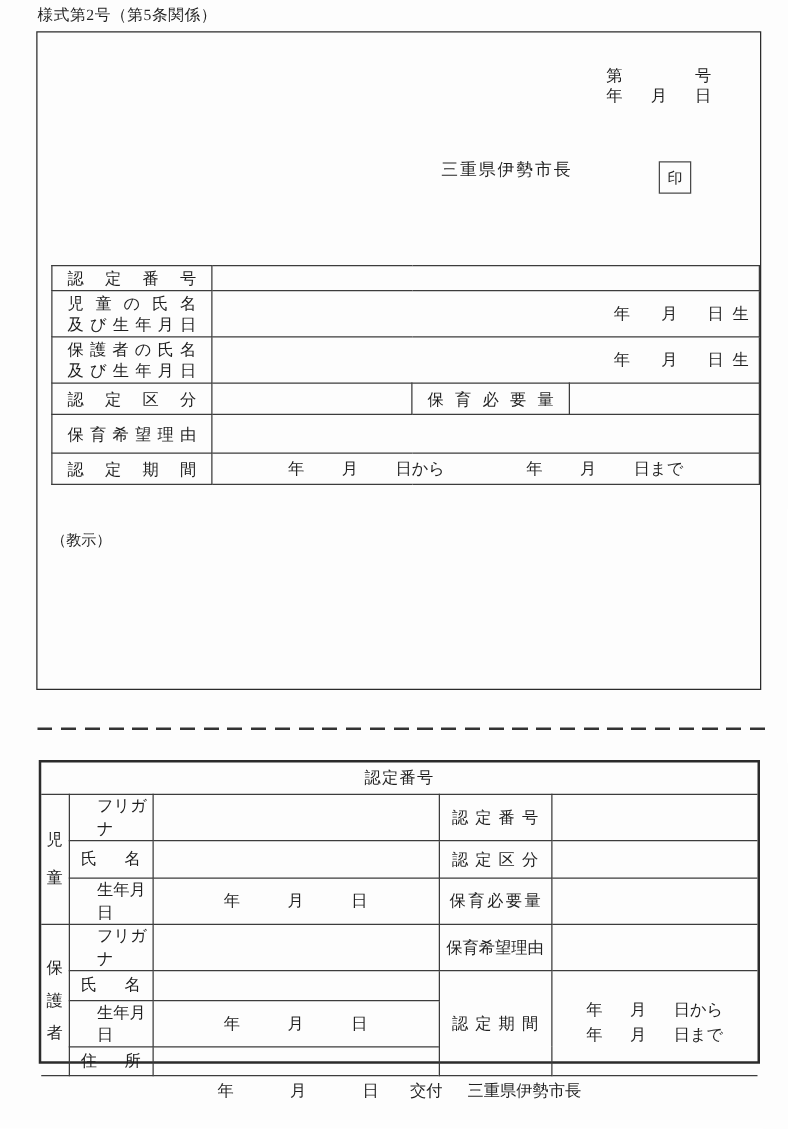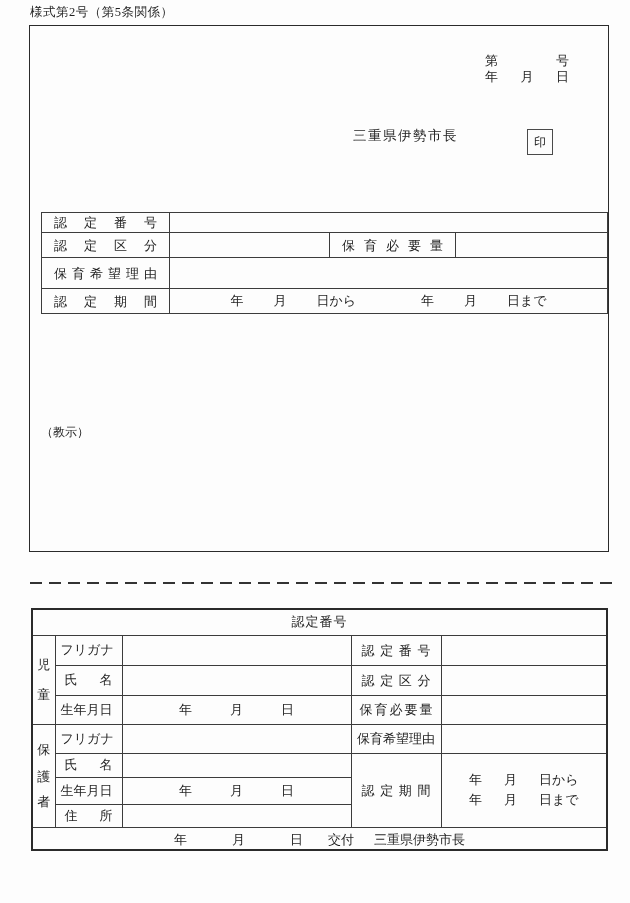--- a/index.html
+++ b/index.html
@@ -30,21 +30,21 @@
   .kyoji { left:11px; top:398px; font-size:12px; }
 
   
   table { border-collapse:collapse; table-layout:fixed; }
   td { border:1px solid #3c3c3c; font-size:13px; vertical-align:middle; overflow:hidden;font-family:Liberation Serif, serif; }
   .t1 { left:11px; top:186px; width:566px; }
   .t1 { border:1px solid #3c3c3c; }
   .jline { text-align:justify; text-align-last:justify; padding:0 12px; line-height:17px; }
   .jline-narrow { text-align:justify; text-align-last:justify; padding:0 10px; line-height:15px; }
   .pair { display:flex; justify-content:space-between; padding:0 9px; }
-  .plain-label { padding-left:5px; }
+  .plain-label { padding-left:22px; }
   .ymd-right { display:flex; justify-content:flex-end; align-items:center; padding-right:8px; }
   .ymd-right .g25 { margin-left:25px; } .ymd-right .g24 { margin-left:24px; } .ymd-right .g7 { margin-left:7px; }
   .period-line1 { display:flex; justify-content:center; align-items:center; }
   .period-line1 span { white-space:nowrap; }
   .empty-cell { }
 
   
   .dash-line {
     left:30px; top:582px; width:583px; height:2px;
     background:repeating-linear-gradient(90deg,#333 0 12px,transparent 12px 19px);
@@ -101,20 +101,48 @@
           <col style="width:126px">
           <col style="width:152px">
         </colgroup>
       <tbody>
           <tr style="height:20px">
         <td>
               <div class="jline">認定番号</div>
             </td>
         <td colspan="3" class="empty-cell"></td>
       </tr>
+      <tr style="height:37px">
+        <td>
+          <div class="jline">児童の氏名</div>
+          <div class="jline">及び生年月日</div>
+        </td>
+        <td colspan="3">
+          <div class="ymd-right">
+            <span>年</span>
+            <span class="g25">月</span>
+            <span class="g24">日</span>
+            <span class="g7">生</span>
+          </div>
+        </td>
+      </tr>
+      <tr style="height:37px">
+        <td>
+          <div class="jline">保護者の氏名</div>
+          <div class="jline">及び生年月日</div>
+        </td>
+        <td colspan="3">
+          <div class="ymd-right">
+            <span>年</span>
+            <span class="g25">月</span>
+            <span class="g24">日</span>
+            <span class="g7">生</span>
+          </div>
+        </td>
+      </tr>
       <tr style="height:25px">
         <td>
               <div class="jline">認定区分</div>
             </td>
         <td class="empty-cell"></td>
         <td>
               <div class="jline">保育必要量</div>
             </td>
         <td class="empty-cell"></td>
       </tr>

